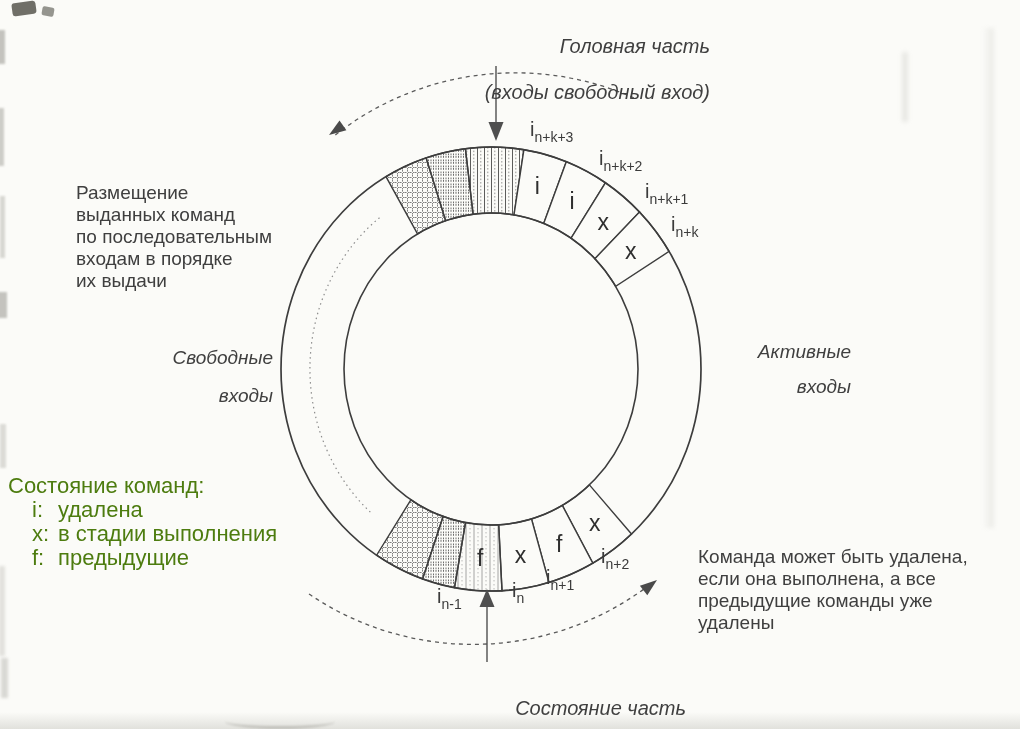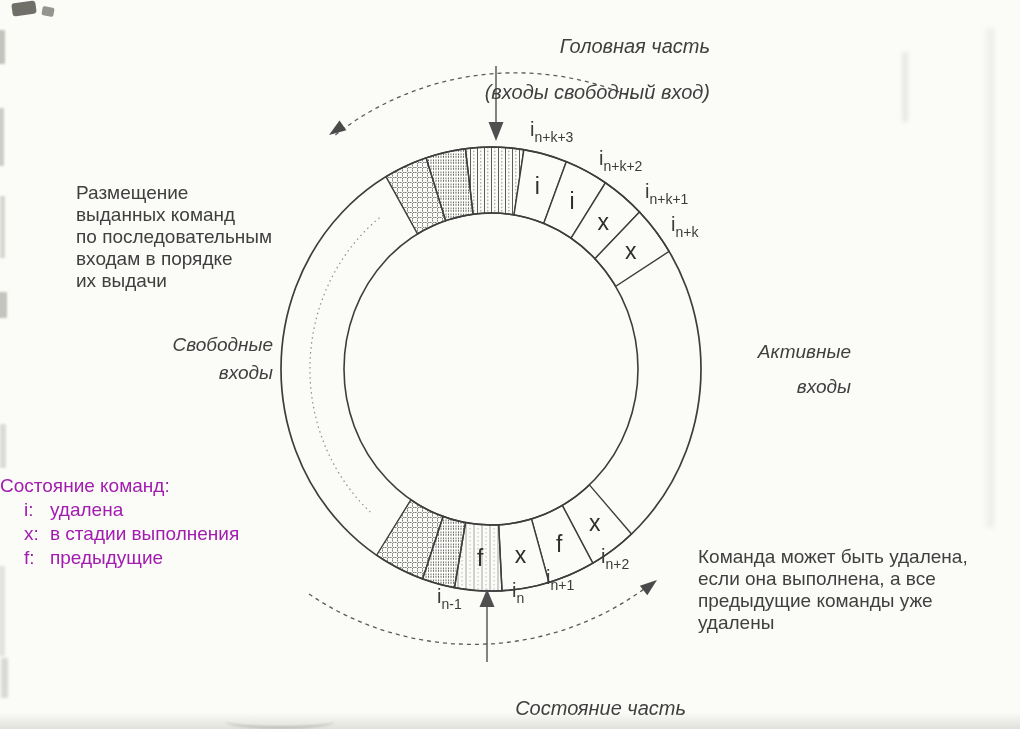--- a/index.html
+++ b/index.html
@@ -7,21 +7,21 @@
   .page{
     position:relative;width:1020px;height:729px;
     background:#fbfbf8;
     font-family:"Liberation Sans", sans-serif;
     color:#3e3e3e;
   }
   svg text{font-family:"Liberation Sans", sans-serif;}
   .txt{position:absolute;white-space:pre-line;line-height:22px;font-size:19px;color:#3f3f3f;}
   .center{text-align:right;font-style:italic;}
   .title{font-size:20px;line-height:23px;}
-  .legend{position:absolute;left:0;top:474px;font-size:19px;line-height:24px;color:#a21caf;}
+  .legend{position:absolute;left:8px;top:474px;font-size:22px;line-height:24px;color:#4d7c0f;}
   .legend-row{display:flex;padding-left:24px;}
   .legend-key{width:26px;flex:0 0 26px;}
   .artifact{position:absolute;pointer-events:none;}
   .diagram-svg{position:absolute;left:0;top:0;}
 </style>
 </head>
 <body>
 
 <div class="page">
 
@@ -110,21 +110,21 @@
     <div>Головная часть</div>
     <div>(входы свободный вход)</div>
   </div>
 
   <div class="txt" style="left:76px;top:166px;width:250px;margin-top:16px;">Размещение
 выданных команд
 по последовательным
 входам в порядке
 их выдачи</div>
 
-  <div class="txt center" style="left:118px;top:331px;width:155px;line-height:28px;">Свободные
+  <div class="txt center" style="left:118px;top:339px;width:155px;line-height:38px;">Свободные
 входы</div>
 
   <div class="txt center" style="left:706px;top:334px;width:145px;line-height:35px;">Активные
 входы</div>
 
   <div class="legend">
     <div>Состояние команд:</div>
     <div class="legend-row">
       <span class="legend-key">i:</span>
       <span>удалена</span>

